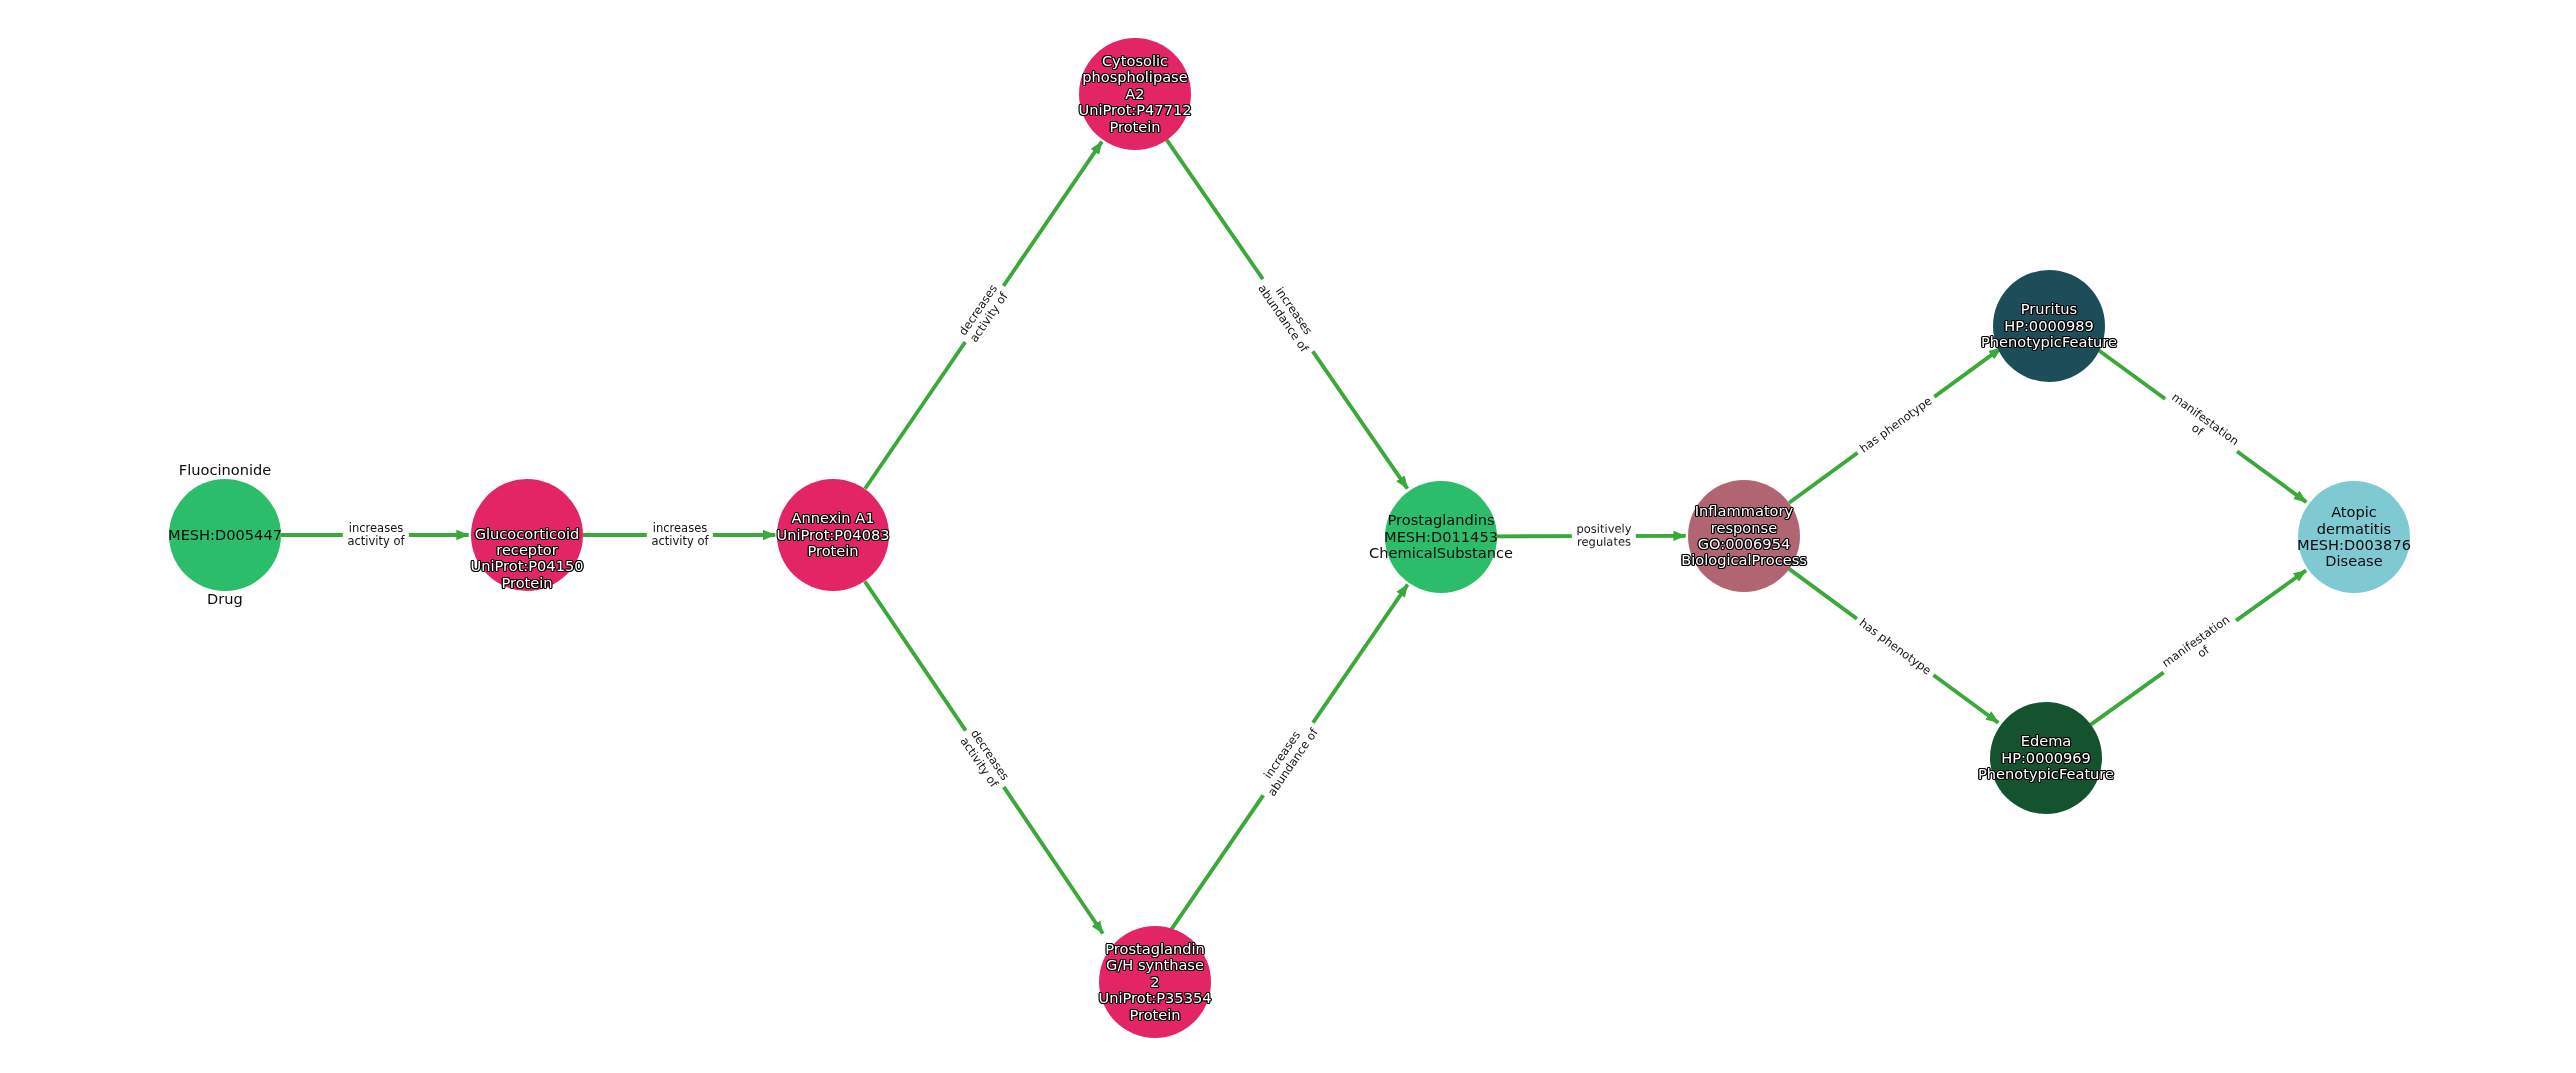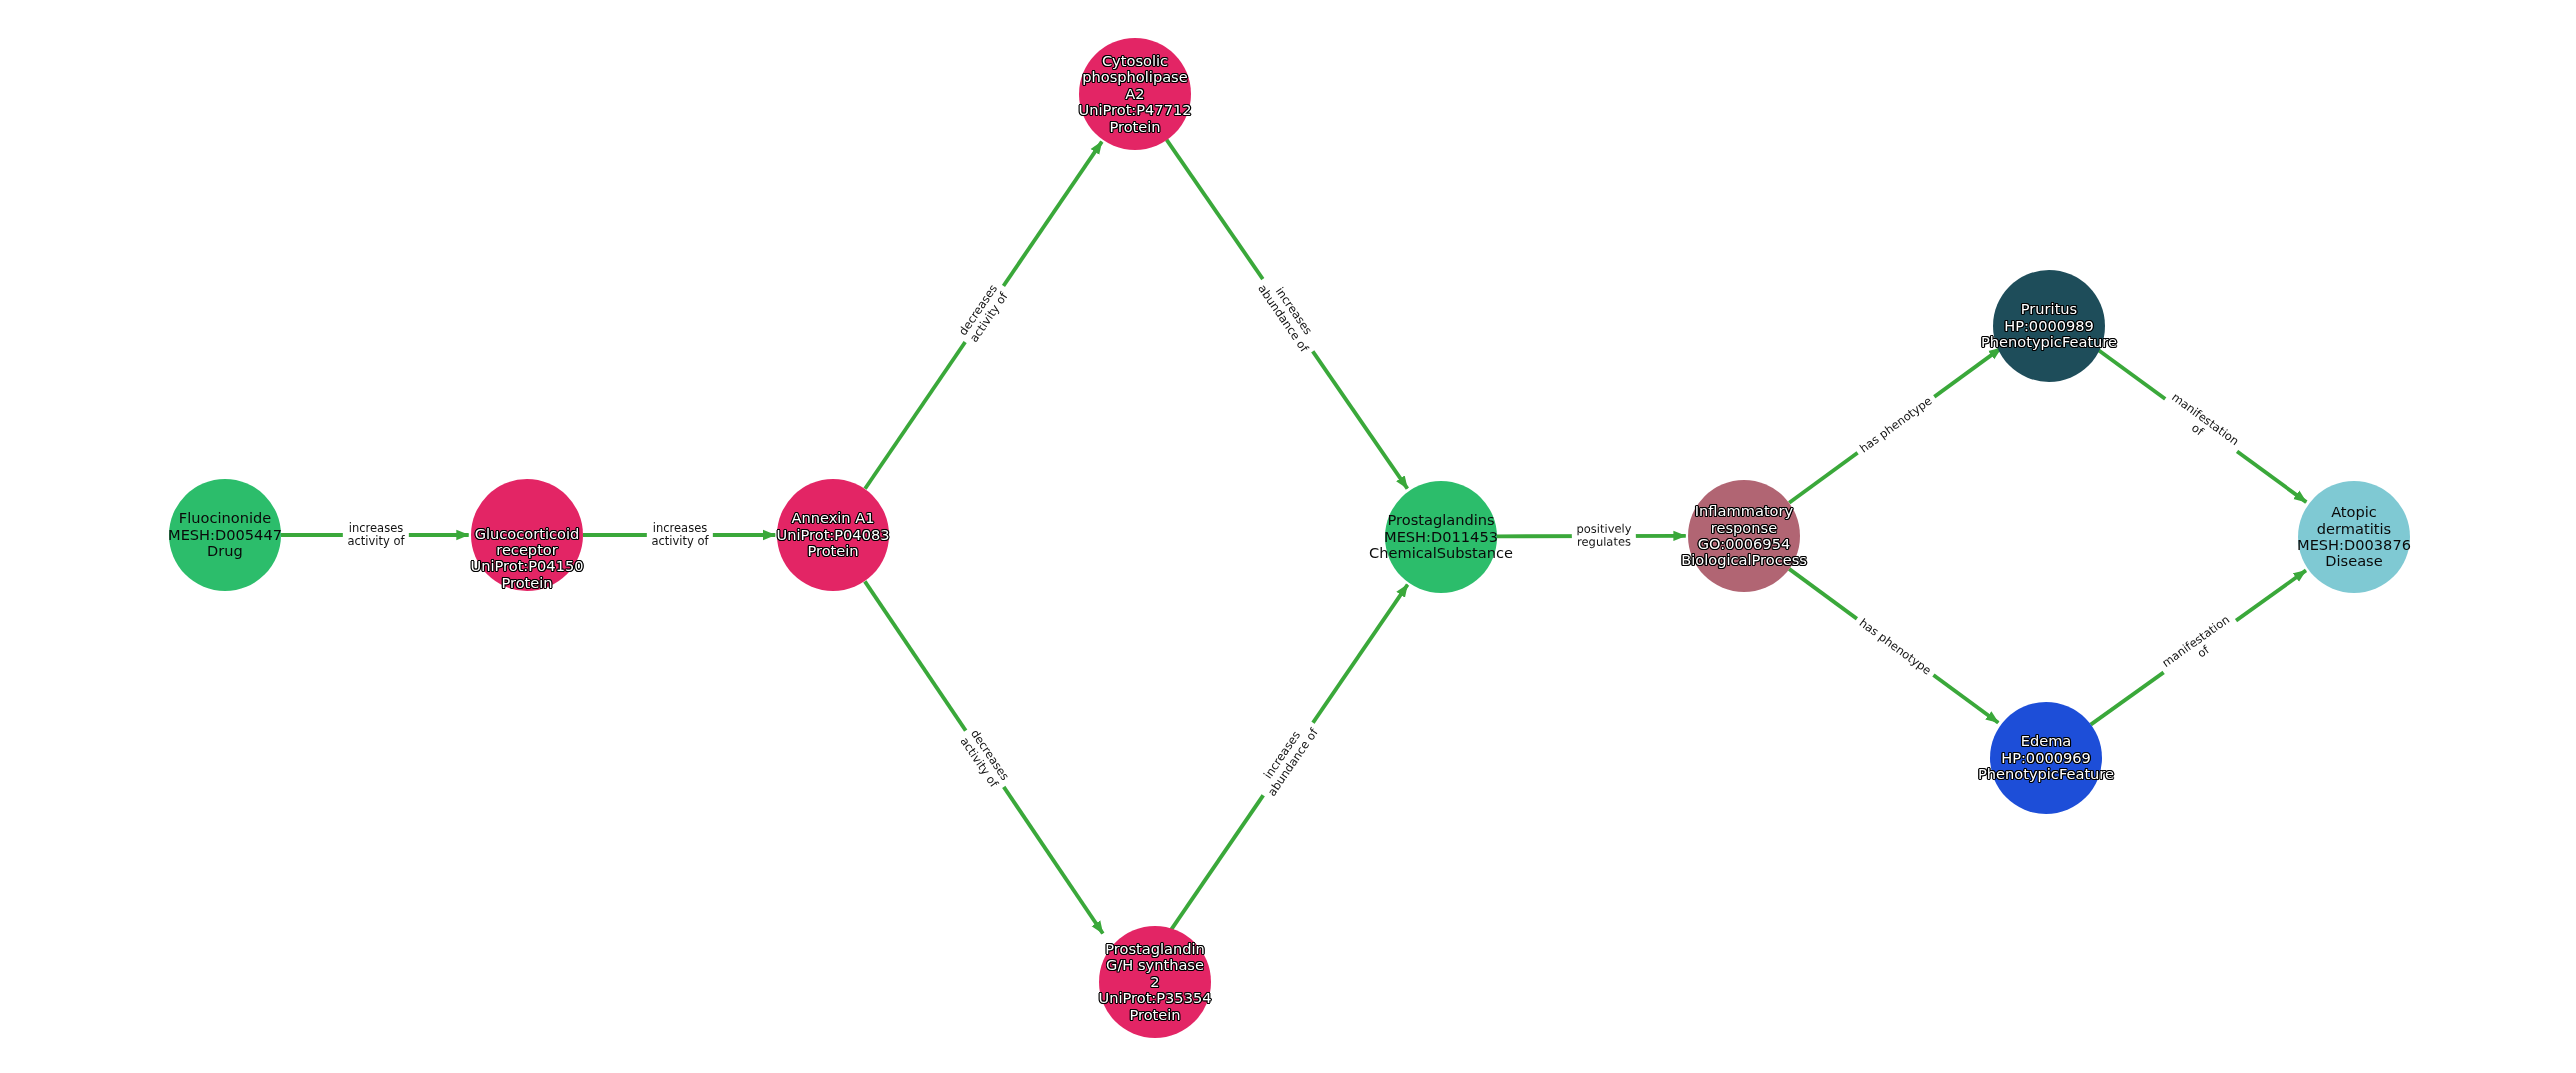--- a/index.html
+++ b/index.html
@@ -111,21 +111,21 @@
         <div>has phenotype</div>
       </div>
       <div class="edge-label" style="left: 2201px; top: 425px; transform: translate(-50%, -50%) rotate(36.1726deg);">
         <div>manifestation</div>
         <div>of</div>
       </div>
       <div class="edge-label" style="left: 2200px; top: 647px; transform: translate(-50%, -50%) rotate(-35.6185deg);">
         <div>manifestation</div>
         <div>of</div>
       </div>
-      <div class="node text-dark" style="left: 169px; top: 479px; width: 112px; height: 112px; background: rgb(44, 189, 107);">
+      <div class="node text-dark" style="left: 169px; top: 479px; width: 112px; height: 112px; background: rgb(44, 189, 107); gap: 48px;">
         <div class="name">Fluocinonide</div>
         <div class="curie">MESH:D005447</div>
         <div class="category">Drug</div>
       </div>
       <div class="node text-light" style="left: 471px; top: 479px; width: 112px; height: 112px; background: rgb(227, 37, 101); justify-content: flex-end;">
         <div class="name">Glucocorticoid receptor</div>
         <div class="curie">UniProt:P04150</div>
         <div class="category">Protein</div>
       </div>
       <div class="node text-light" style="left: 777px; top: 479px; width: 112px; height: 112px; background: rgb(227, 37, 101);">
@@ -151,21 +151,21 @@
       <div class="node text-light" style="left: 1688px; top: 480px; width: 112px; height: 112px; background: rgb(177, 101, 115);">
         <div class="name">Inflammatory response</div>
         <div class="curie">GO:0006954</div>
         <div class="category">BiologicalProcess</div>
       </div>
       <div class="node text-light" style="left: 1993px; top: 270px; width: 112px; height: 112px; background: rgb(30, 77, 90);">
         <div class="name">Pruritus</div>
         <div class="curie">HP:0000989</div>
         <div class="category">PhenotypicFeature</div>
       </div>
-      <div class="node text-light" style="left: 1990px; top: 702px; width: 112px; height: 112px; background: #1d4ed8;">
+      <div class="node text-light" style="left: 1990px; top: 702px; width: 112px; height: 112px; background: #14532d;">
         <div class="name">Edema</div>
         <div class="curie">HP:0000969</div>
         <div class="category">PhenotypicFeature</div>
       </div>
       <div class="node text-dark" style="left: 2298px; top: 481px; width: 112px; height: 112px; background: rgb(127, 201, 211);">
         <div class="name">Atopic dermatitis</div>
         <div class="curie">MESH:D003876</div>
         <div class="category">Disease</div>
       </div>
     </div>

